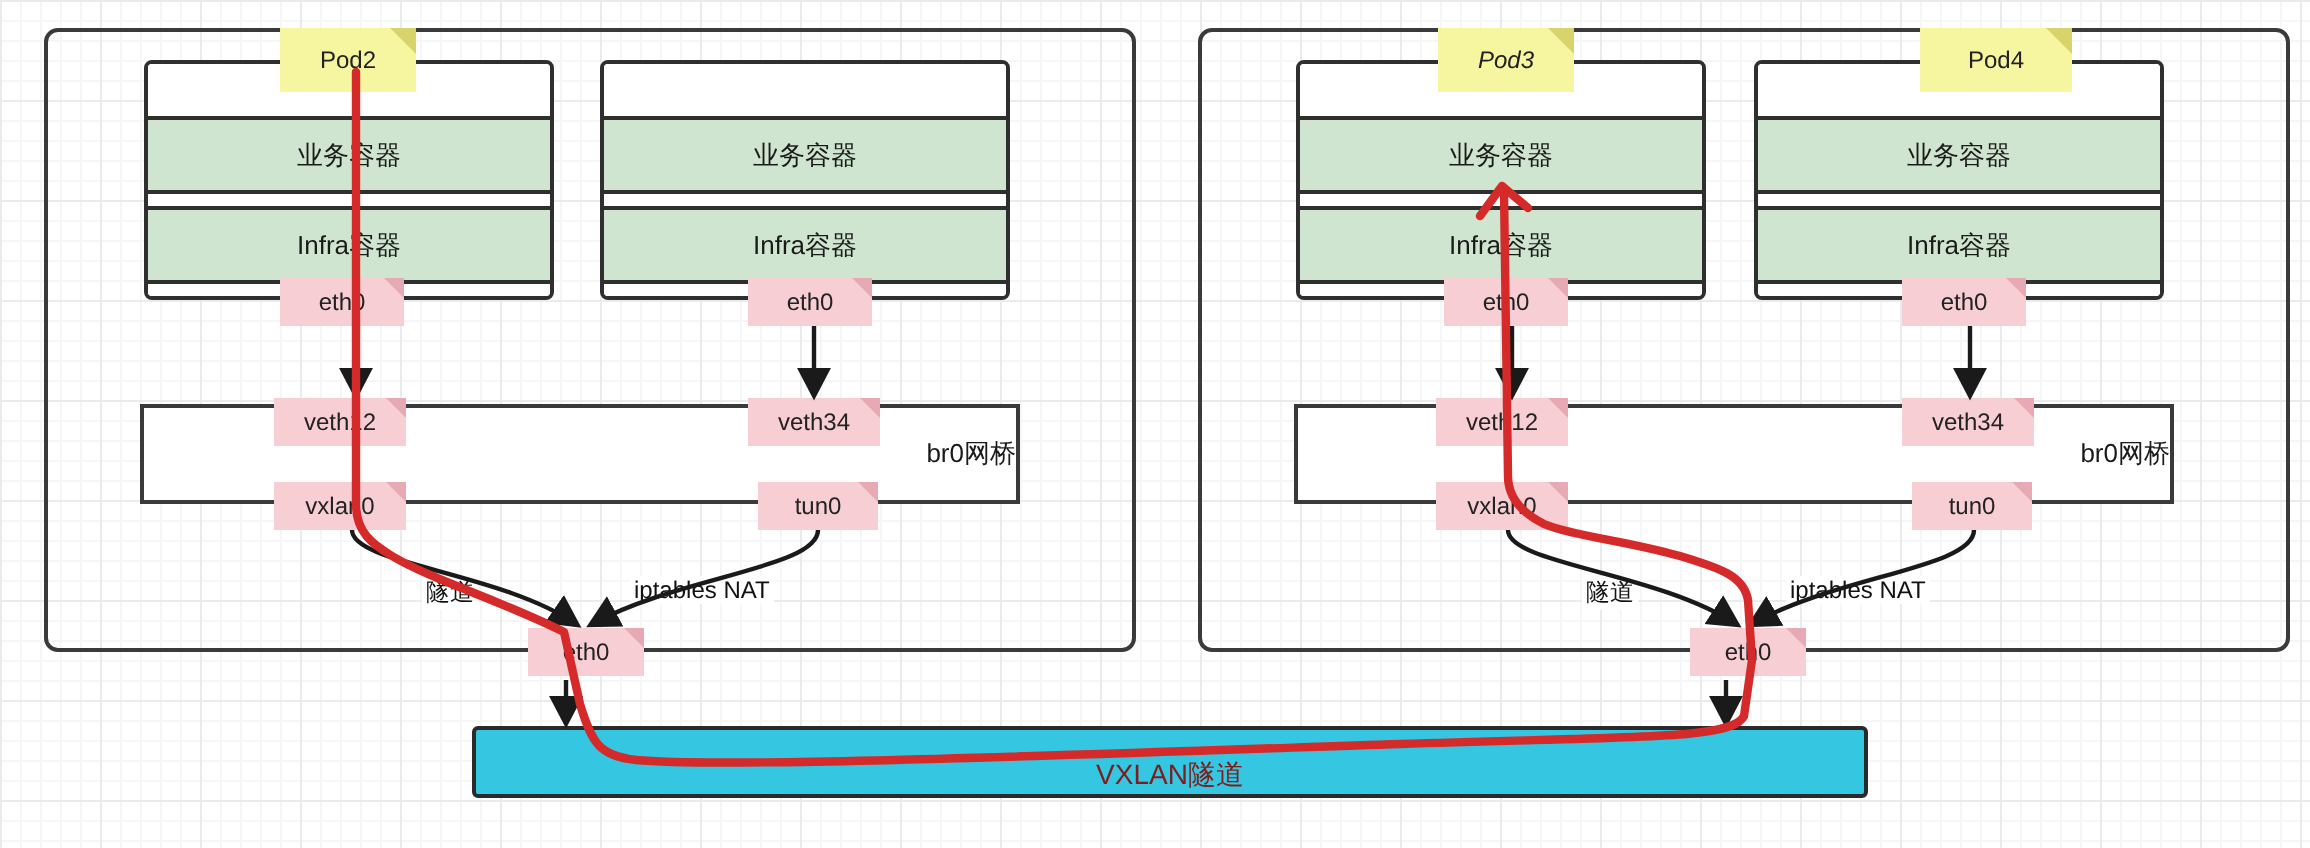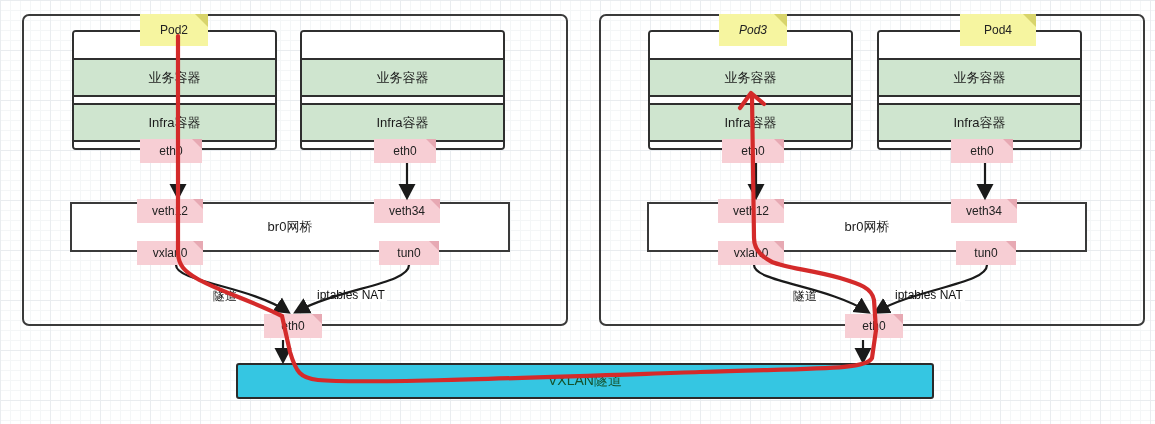--- a/index.html
+++ b/index.html
@@ -74,37 +74,37 @@
   }
 
   
   .bridge-box {
     position: absolute;
     box-sizing: border-box;
     border: 2px solid #3a3a3a;
     background: #ffffff;
     display: flex;
     align-items: center;
-    justify-content: center;
+    justify-content: flex-end;
     font-size: 13px;
     color: #1a1a1a;
   }
 
   
   .vxlan-bar {
     position: absolute;
     box-sizing: border-box;
     background: #35c6e2;
     border: 2px solid #2a2a2a;
     border-radius: 3px;
     display: flex;
-    align-items: center;
+    align-items: flex-end;
     justify-content: center;
     font-size: 14px;
-    color: #14532d;
+    color: #7f1d1d;
   }
 
   
   .note {
     position: absolute;
     box-sizing: border-box;
     font-size: 12px;
     color: #222222;
     line-height: 1;
     display: flex;

